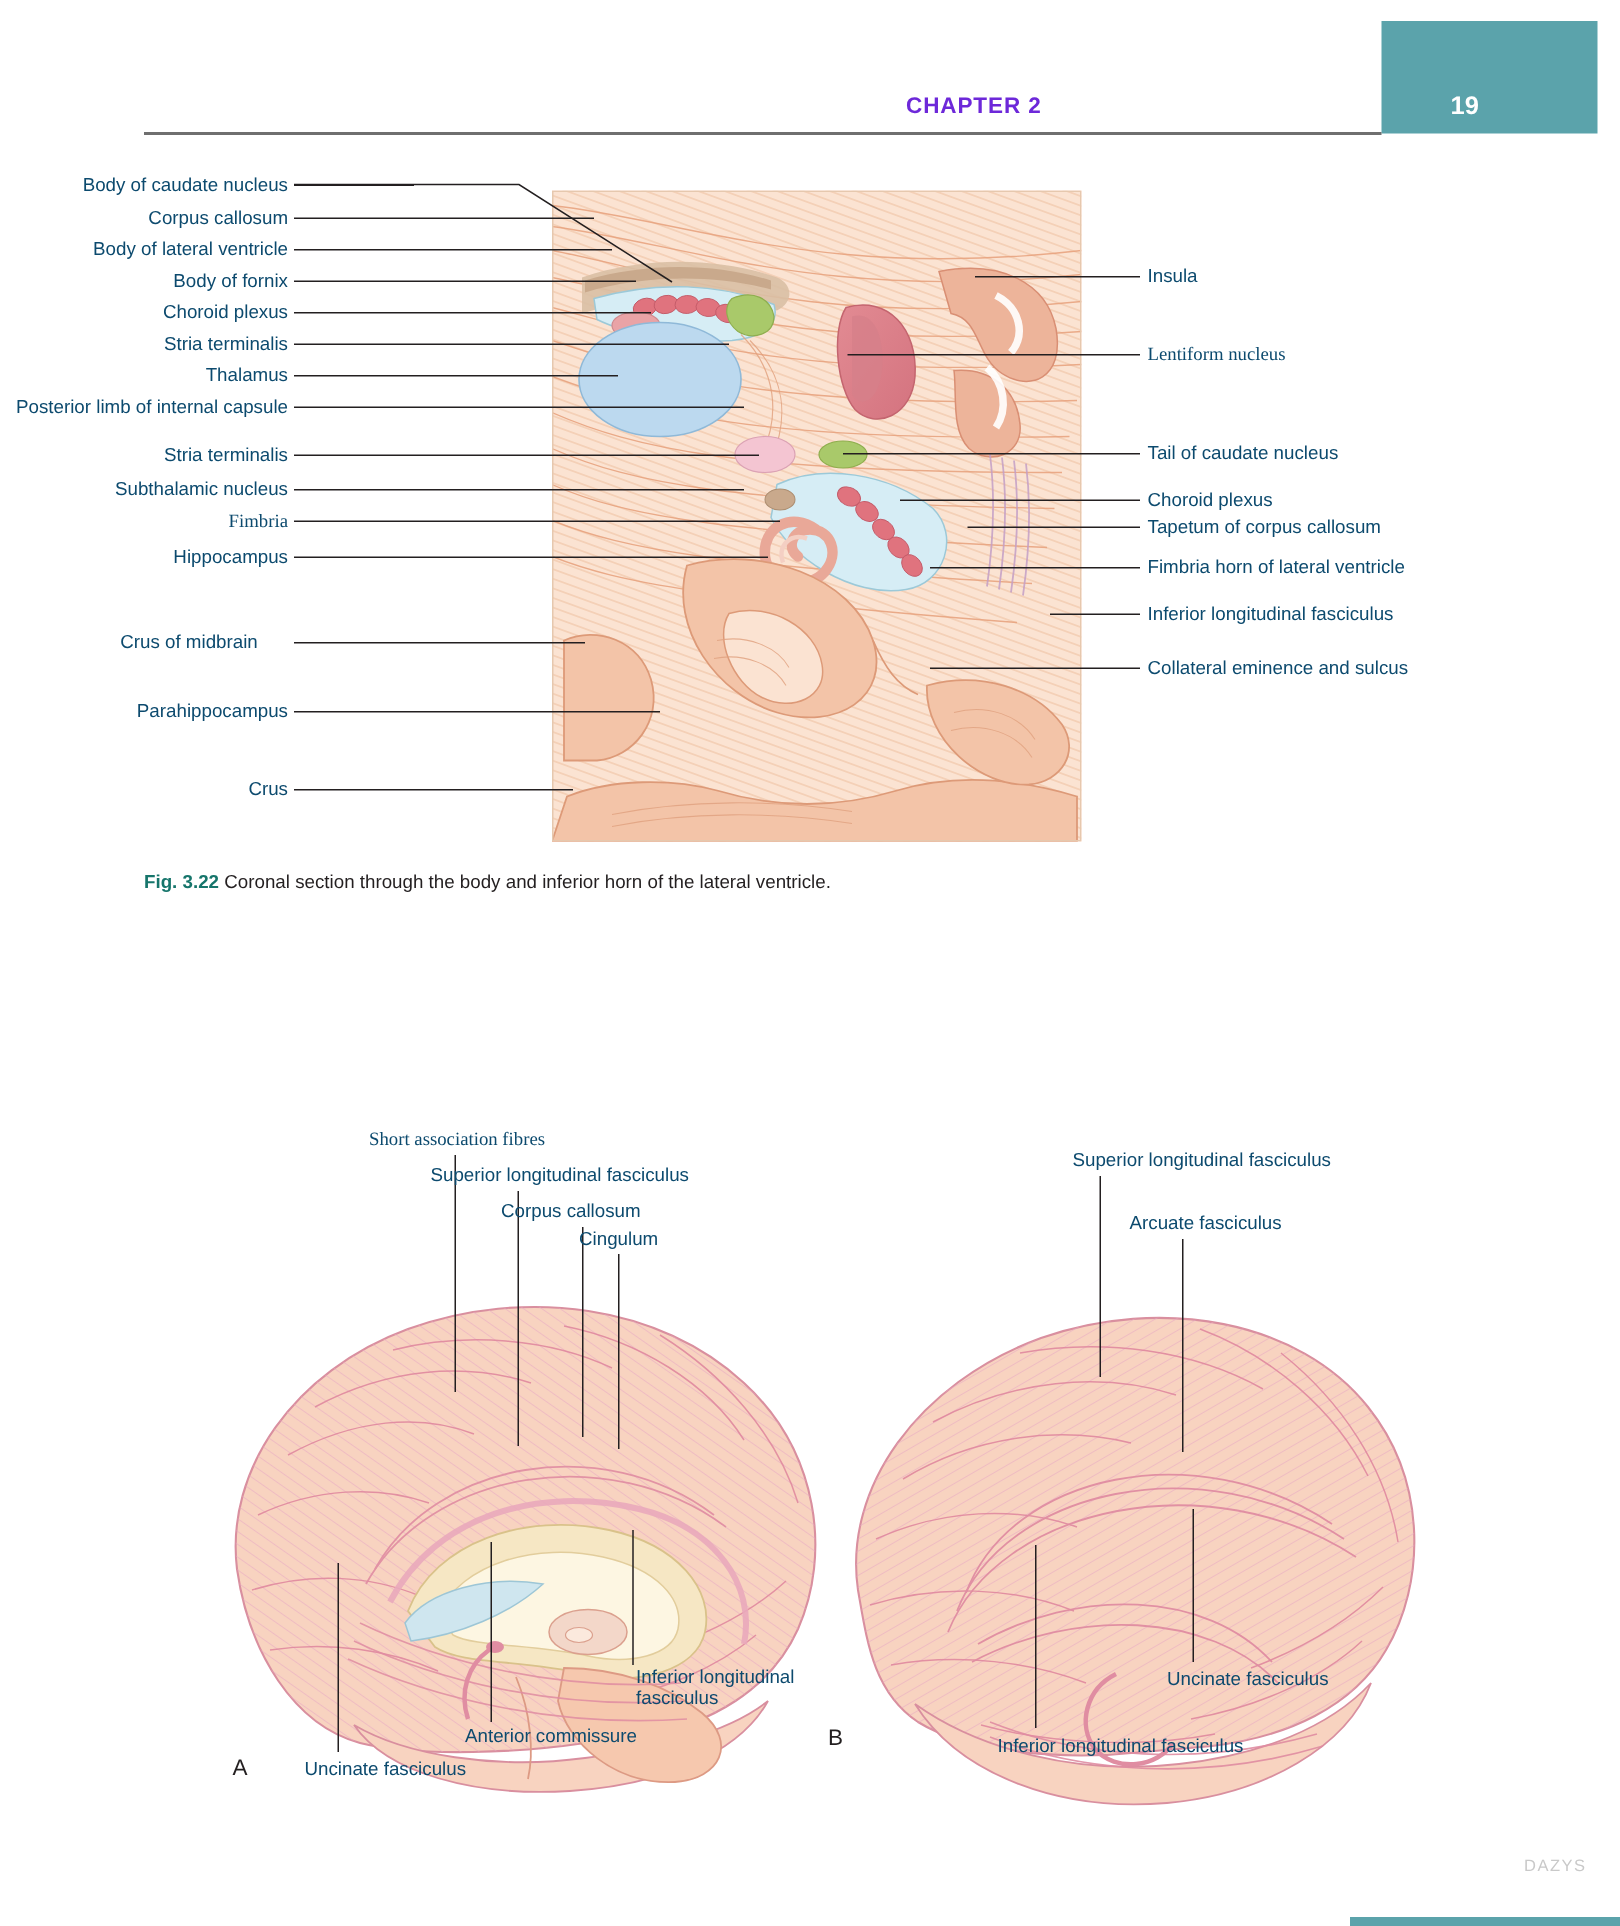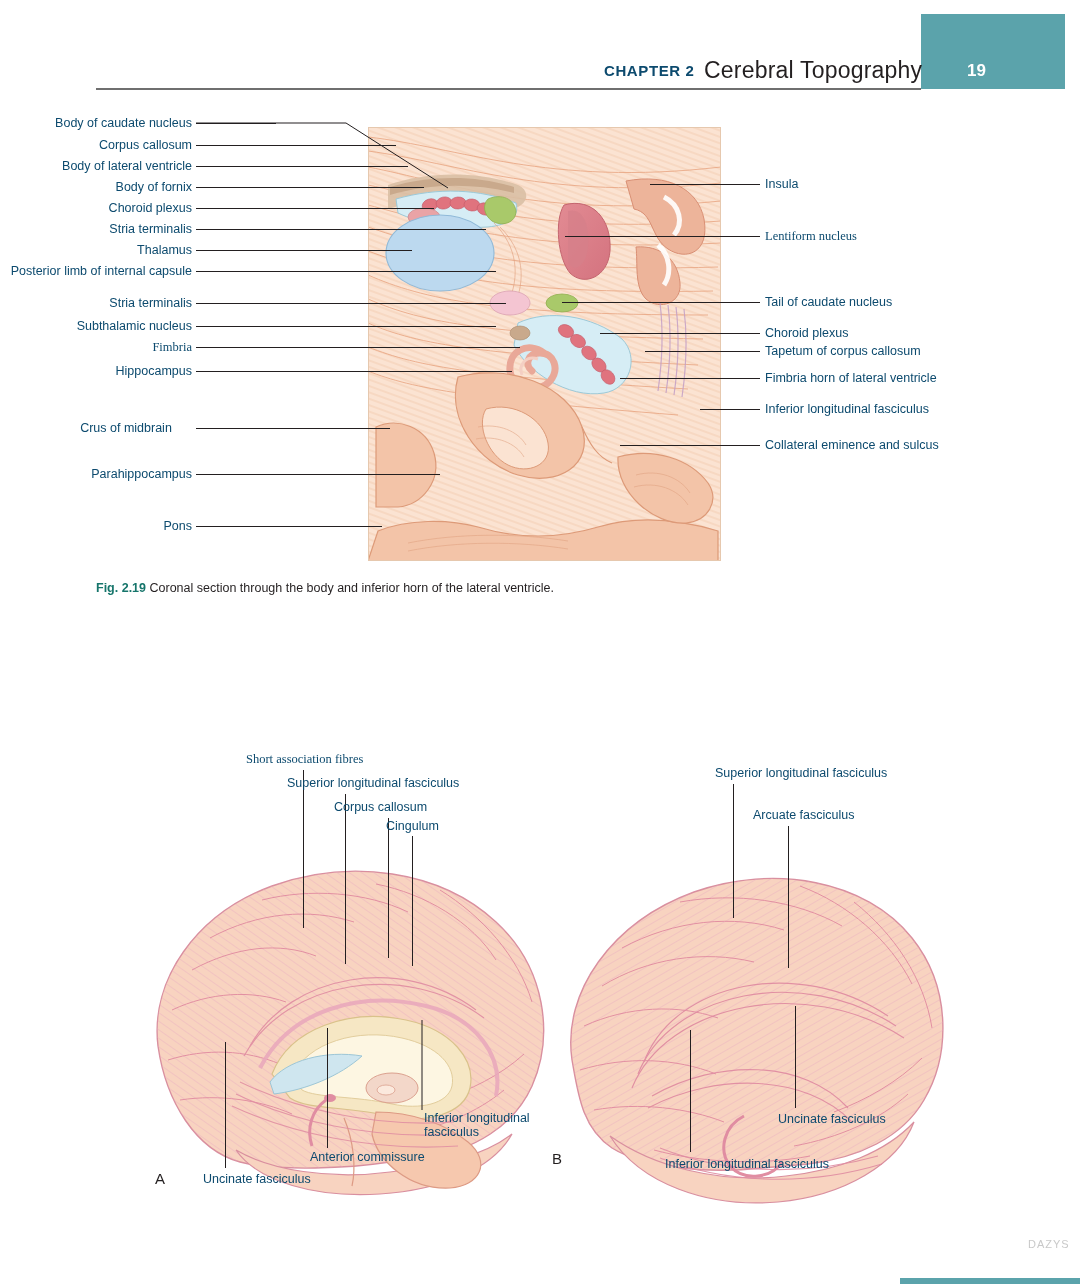--- a/index.html
+++ b/index.html
@@ -39,21 +39,21 @@
     height: 2px;
     background: #6f6f6f;
   }
   .header-chapter {
     position: absolute;
     top: 62px;
     left: 604px;
     font-size: 15px;
     font-weight: bold;
     letter-spacing: 0.6px;
-    color: #0c4a6e;
+    color: #6d28d9;
   }
   .header-title {
     position: absolute;
     top: 57px;
     left: 704px;
     font-size: 23px;
     color: #231f20;
     letter-spacing: 0.2px;
   }
   .header-pagenum {
@@ -127,39 +127,37 @@
     color: #231f20;
   }
 
   .watermark {
     position: absolute;
     left: 1016px;
     top: 1238px;
     font-size: 11px;
     color: #c9c9c9;
     letter-spacing: 1px;
-    margin-left: 12px;
   }
   .bottom-rule {
     position: absolute;
     left: 900px;
     top: 1278px;
     width: 180px;
     height: 6px;
     background: #5ba3ab;
   }
 </style>
 </head>
 <body>
 
 <div class="page-header">
   <div class="header-teal-block"></div>
   <div class="header-rule"></div>
   <div class="header-chapter">CHAPTER 2</div>
-  <div class="header-title">Cerebral Topography</div>
   <div class="header-pagenum">19</div>
 </div>
 
 <div id="fig219">
 
   <svg class="fig219-art" viewBox="0 0 353 434">
     <defs>
       <pattern id="fibres" width="6" height="6" patternUnits="userSpaceOnUse" patternTransform="rotate(20)">
         <path d="M0 3 H6" stroke="#e6a87e" stroke-width="0.7" fill="none"></path>
       </pattern>
@@ -310,21 +308,21 @@
 
   <div class="lbl right" style="left:60px; top:264px; width:132px;">Hippocampus</div>
   <div class="leader" style="left:196px; top:271px; width:316px;"></div>
 
   <div class="lbl right" style="left:60px; top:321px; width:132px;text-align:center;">Crus of midbrain</div>
   <div class="leader" style="left:196px; top:328px; width:194px;"></div>
 
   <div class="lbl right" style="left:60px; top:367px; width:132px;">Parahippocampus</div>
   <div class="leader" style="left:196px; top:374px; width:244px;"></div>
 
-  <div class="lbl right" style="left:60px; top:419px; width:132px;">Pons</div>
+  <div class="lbl right" style="left:60px; top:419px; width:132px;">Crus</div>
   <div class="leader" style="left:196px; top:426px; width:186px;"></div>
 
   <div class="lbl" style="left:765px; top:77px;">Insula</div>
   <div class="leader" style="left:650px; top:84px; width:110px;"></div>
 
   <div class="lbl" style="left:765px; top:129px;font-family:Liberation Serif, serif;">Lentiform nucleus</div>
   <div class="leader" style="left:565px; top:136px; width:195px;"></div>
 
   <div class="lbl" style="left:765px; top:195px;">Tail of caudate nucleus</div>
   <div class="leader" style="left:562px; top:202px; width:198px;"></div>
@@ -338,21 +336,21 @@
   <div class="lbl" style="left:765px; top:271px;">Fimbria horn of lateral ventricle</div>
   <div class="leader" style="left:620px; top:278px; width:140px;"></div>
 
   <div class="lbl" style="left:765px; top:302px;">Inferior longitudinal fasciculus</div>
   <div class="leader" style="left:700px; top:309px; width:60px;"></div>
 
   <div class="lbl" style="left:765px; top:338px;">Collateral eminence and sulcus</div>
   <div class="leader" style="left:620px; top:345px; width:140px;"></div>
 
   <div class="fig-caption" style="left:96px; top:480px; width:880px;">
-    <b>Fig. 2.19</b>
+    <b>Fig. 3.22</b>
     <span>Coronal section through the body and inferior horn of the lateral ventricle.</span>
   </div>
 </div>
 
 <div id="fig220">
 
   <svg style="position:absolute;left:140px;top:130px;width:420px;height:380px;" viewBox="0 0 420 380">
     <defs>
       <pattern id="gyri" width="7" height="7" patternUnits="userSpaceOnUse" patternTransform="rotate(35)">
         <path d="M0 3.5 H7" stroke="#e7a9c2" stroke-width="0.7" fill="none"></path>

